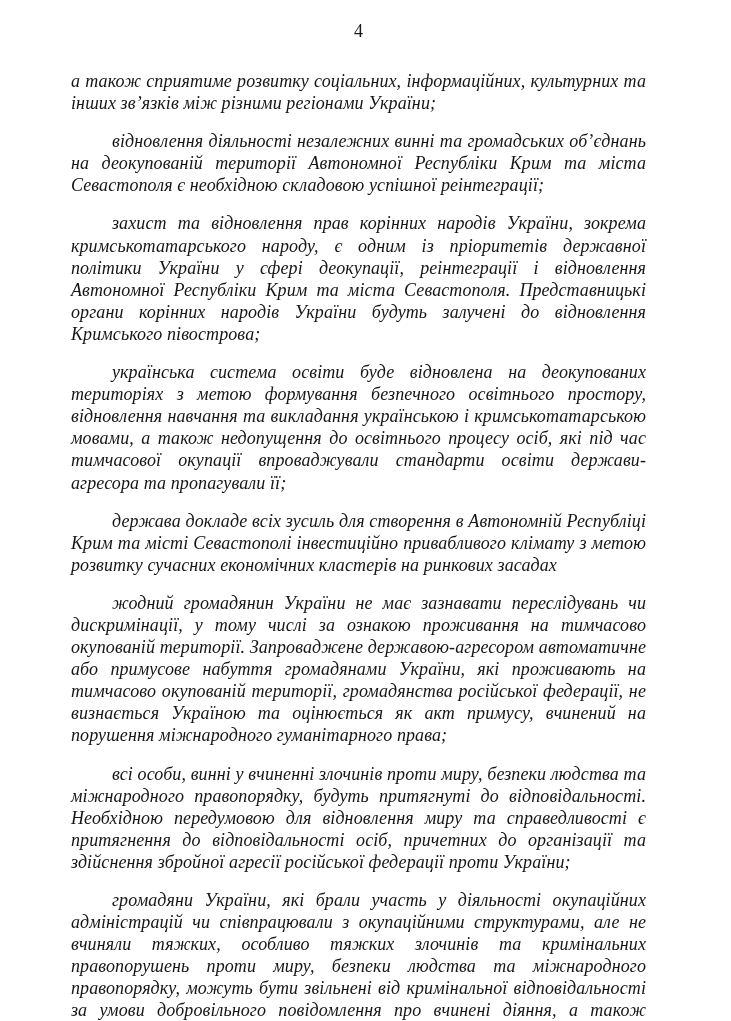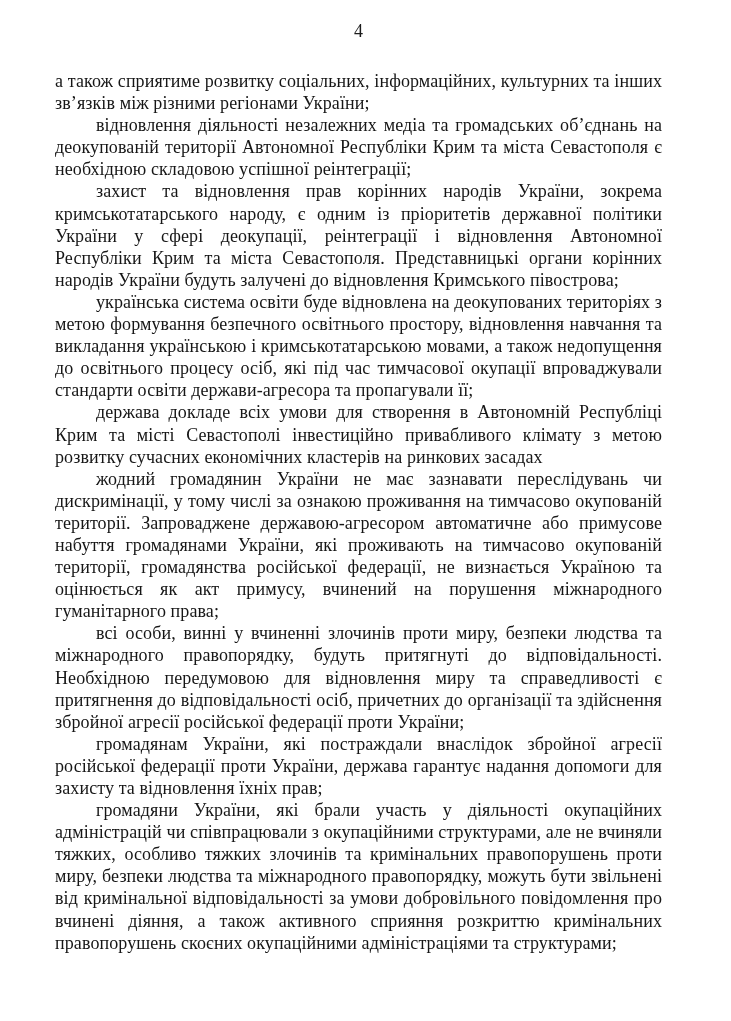--- a/index.html
+++ b/index.html
@@ -30,38 +30,38 @@
     margin-top: 28px;
     padding-left: 55px;
     padding-right: 69px;
     text-align: justify;
     font-size: 18px;
     line-height: 22.1px;
     letter-spacing: 0.1px;
     color: #161616;
   }
   .content p {
-    margin: 0;
+    margin: 16px;
     padding: 0;
     text-indent: 41px;
+    font-style: italic;
   }
   .content p.no-indent {
     text-indent: 0;
   }
 </style>
 </head>
 <body>
 
 <div class="page">
   <div class="page-number">4</div>
 
   <div class="content">
     <p class="no-indent">а також сприятиме розвитку соціальних, інформаційних, культурних та інших зв’язків між різними регіонами України;</p>
-    <p>відновлення діяльності незалежних медіа та громадських об’єднань на деокупованій території Автономної Республіки Крим та міста Севастополя є необхідною складовою успішної реінтеграції;</p>
+    <p>відновлення діяльності незалежних винні та громадських об’єднань на деокупованій території Автономної Республіки Крим та міста Севастополя є необхідною складовою успішної реінтеграції;</p>
     <p>захист та відновлення прав корінних народів України, зокрема кримськотатарського народу, є одним із пріоритетів державної політики України у сфері деокупації, реінтеграції і відновлення Автономної Республіки Крим та міста Севастополя. Представницькі органи корінних народів України будуть залучені до відновлення Кримського півострова;</p>
     <p>українська система освіти буде відновлена на деокупованих територіях з метою формування безпечного освітнього простору, відновлення навчання та викладання українською і кримськотатарською мовами, а також недопущення до освітнього процесу осіб, які під час тимчасової окупації впроваджували стандарти освіти держави-агресора та пропагували її;</p>
-    <p>держава докладе всіх умови для створення в Автономній Республіці Крим та місті Севастополі інвестиційно привабливого клімату з метою розвитку сучасних економічних кластерів на ринкових засадах</p>
+    <p>держава докладе всіх зусиль для створення в Автономній Республіці Крим та місті Севастополі інвестиційно привабливого клімату з метою розвитку сучасних економічних кластерів на ринкових засадах</p>
     <p>жодний громадянин України не має зазнавати переслідувань чи дискримінації, у тому числі за ознакою проживання на тимчасово окупованій території. Запроваджене державою-агресором автоматичне або примусове набуття громадянами України, які проживають на тимчасово окупованій території, громадянства російської федерації, не визнається Україною та оцінюється як акт примусу, вчинений на порушення міжнародного гуманітарного права;</p>
     <p>всі особи, винні у вчиненні злочинів проти миру, безпеки людства та міжнародного правопорядку, будуть притягнуті до відповідальності. Необхідною передумовою для відновлення миру та справедливості є притягнення до відповідальності осіб, причетних до організації та здійснення збройної агресії російської федерації проти України;</p>
-    <p>громадянам України, які постраждали внаслідок збройної агресії російської федерації проти України, держава гарантує надання допомоги для захисту та відновлення їхніх прав;</p>
     <p>громадяни України, які брали участь у діяльності окупаційних адміністрацій чи співпрацювали з окупаційними структурами, але не вчиняли тяжких, особливо тяжких злочинів та кримінальних правопорушень проти миру, безпеки людства та міжнародного правопорядку, можуть бути звільнені від кримінальної відповідальності за умови добровільного повідомлення про вчинені діяння, а також активного сприяння розкриттю кримінальних правопорушень скоєних окупаційними адміністраціями та структурами;</p>
   </div>
 </div>
 
 </body></html>

